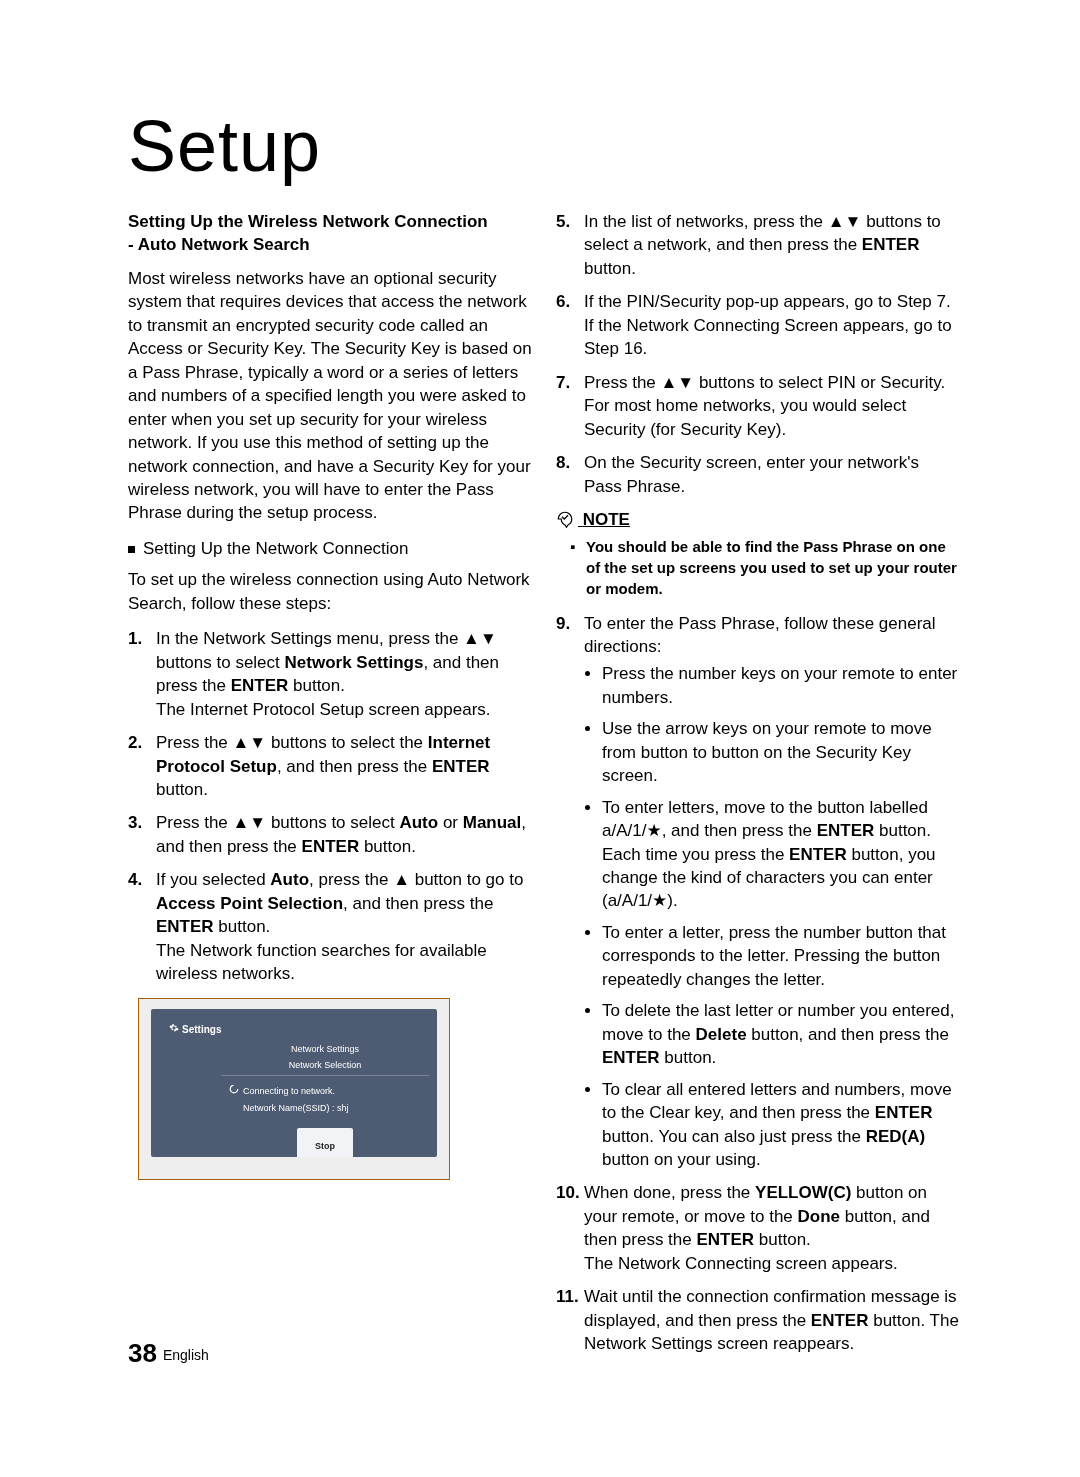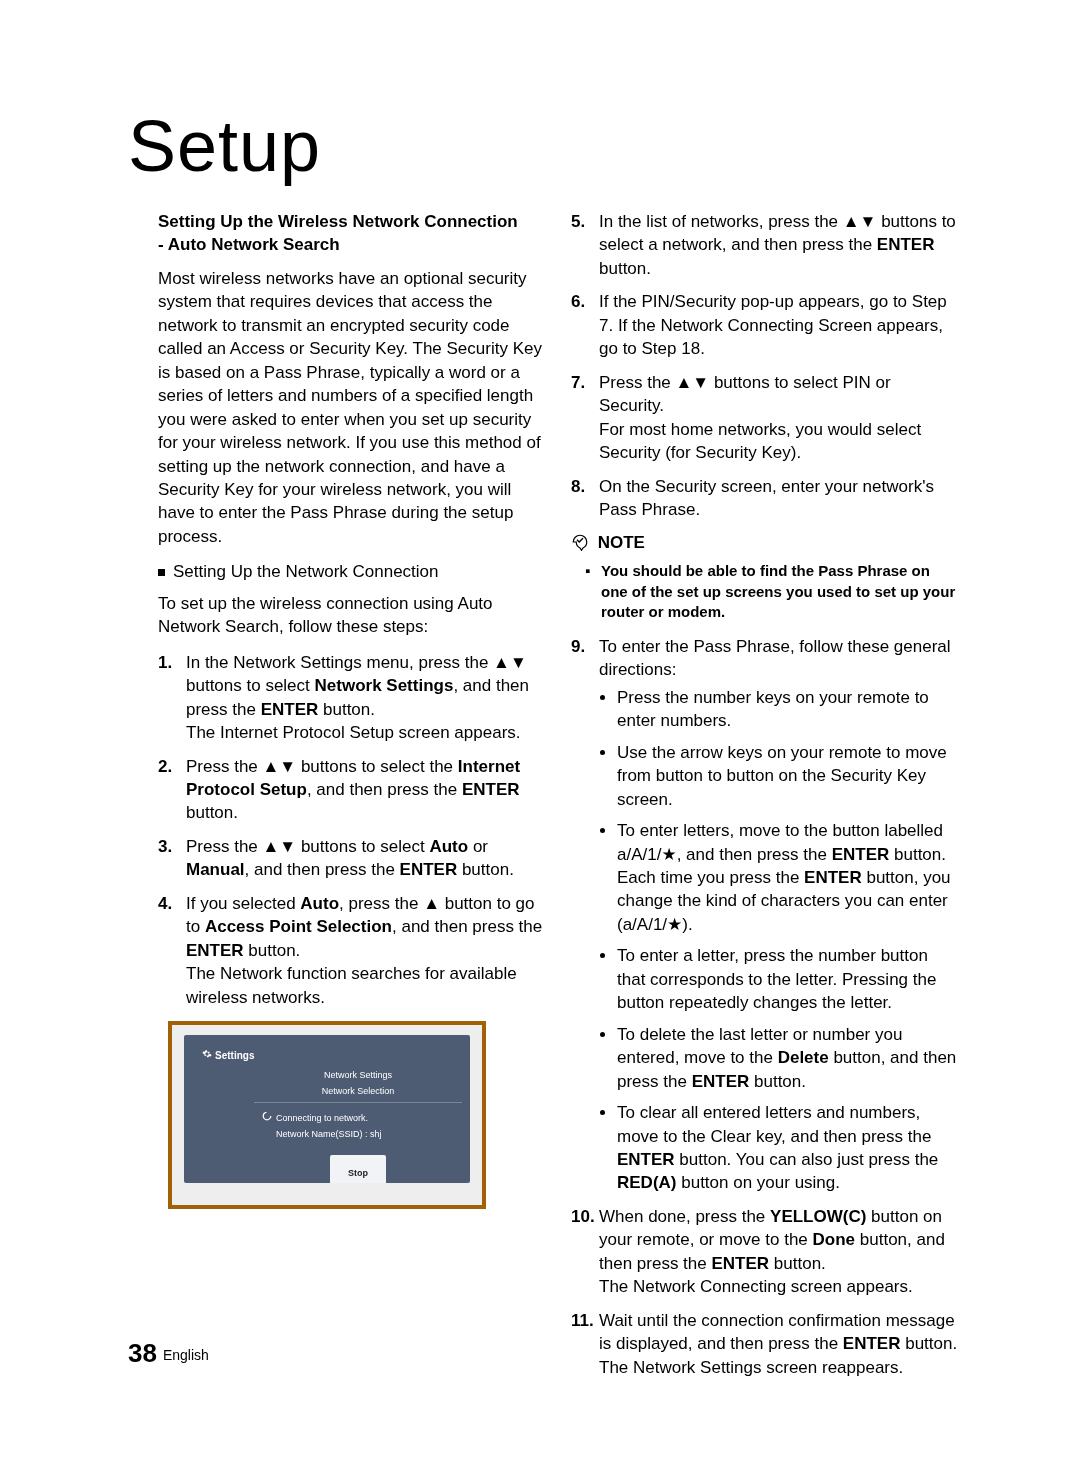--- a/index.html
+++ b/index.html
@@ -23,21 +23,20 @@
     font-weight: 300;
     letter-spacing: 1px;
     margin: 0 0 28px 0;
     line-height: 1;
   }
   .columns {
     display: flex;
     gap: 24px;
     font-size: 17px;
     line-height: 1.38;
-    margin-left: 30px;
   }
   .col {
     flex: 1;
     min-width: 0;
   }
   .subhead {
     font-weight: bold;
     margin-bottom: 10px;
   }
   .para {
@@ -80,20 +79,21 @@
     padding-left: 46px;
     margin: 4px 0 10px 0;
   }
   .bullets li {
     margin-bottom: 8px;
     list-style-position: outside;
   }
   .note-head {
     font-weight: bold;
     margin: 10px 0 6px 0;
+    text-decoration: underline;
   }
   .note-head .note-icon svg { vertical-align: -3px; margin-right:4px; }
   .note-bullets {
     list-style: none;
     padding-left: 30px;
     margin: 0 0 12px 0;
     font-size: 15px;
     font-weight: bold;
   }
   .note-bullets li::before {
@@ -101,21 +101,21 @@
     position: absolute;
     margin-left: -16px;
   }
   .note-bullets li { position: relative; }
   b { font-weight: bold; }
   .figure {
     width: 310px;
     height: 180px;
     margin: 12px 0 0 10px;
     background: #eee;
-    border: 4px solid #a16207;
+    border: 1px solid #a16207;
     position: relative;
     font-size: 10px;
     color: #fff;
   }
   .fig-inner {
     position: absolute;
     left: 12px; right: 12px; top: 10px; bottom: 22px;
     background: #4d5c72;
     display: flex;
     border-radius: 2px;
@@ -275,21 +275,21 @@
           </div>
         </div>
       </div>
     </div>
 
     <div class="col">
       <ol class="steps cont-5">
         <li>
           <span>In the list of networks, press the ▲▼ buttons to select a network, and then press the </span><b>ENTER</b><span> button.</span>
         </li>
-        <li>If the PIN/Security pop-up appears, go to Step 7. If the Network Connecting Screen appears, go to Step 18.</li>
+        <li>If the PIN/Security pop-up appears, go to Step 7. If the Network Connecting Screen appears, go to Step 16.</li>
         <li>
           <span>Press the ▲▼ buttons to select PIN or Security.</span><br>
           <span>For most home networks, you would select Security (for Security Key).</span>
         </li>
         <li>On the Security screen, enter your network's Pass Phrase.</li>
       </ol>
 
       <div class="note-head">
         <span class="note-icon">
           <svg width="18" height="18" viewBox="0 0 24 24" fill="none" stroke="#000" stroke-width="1.6">

